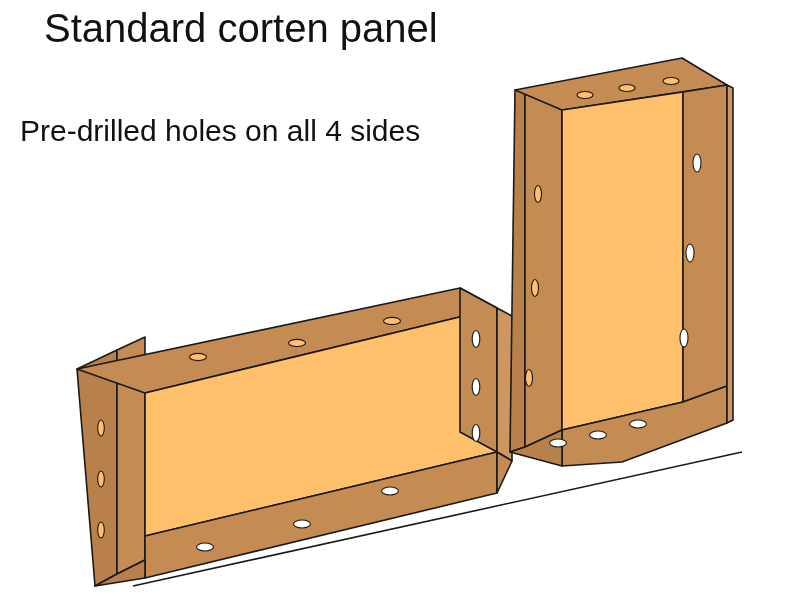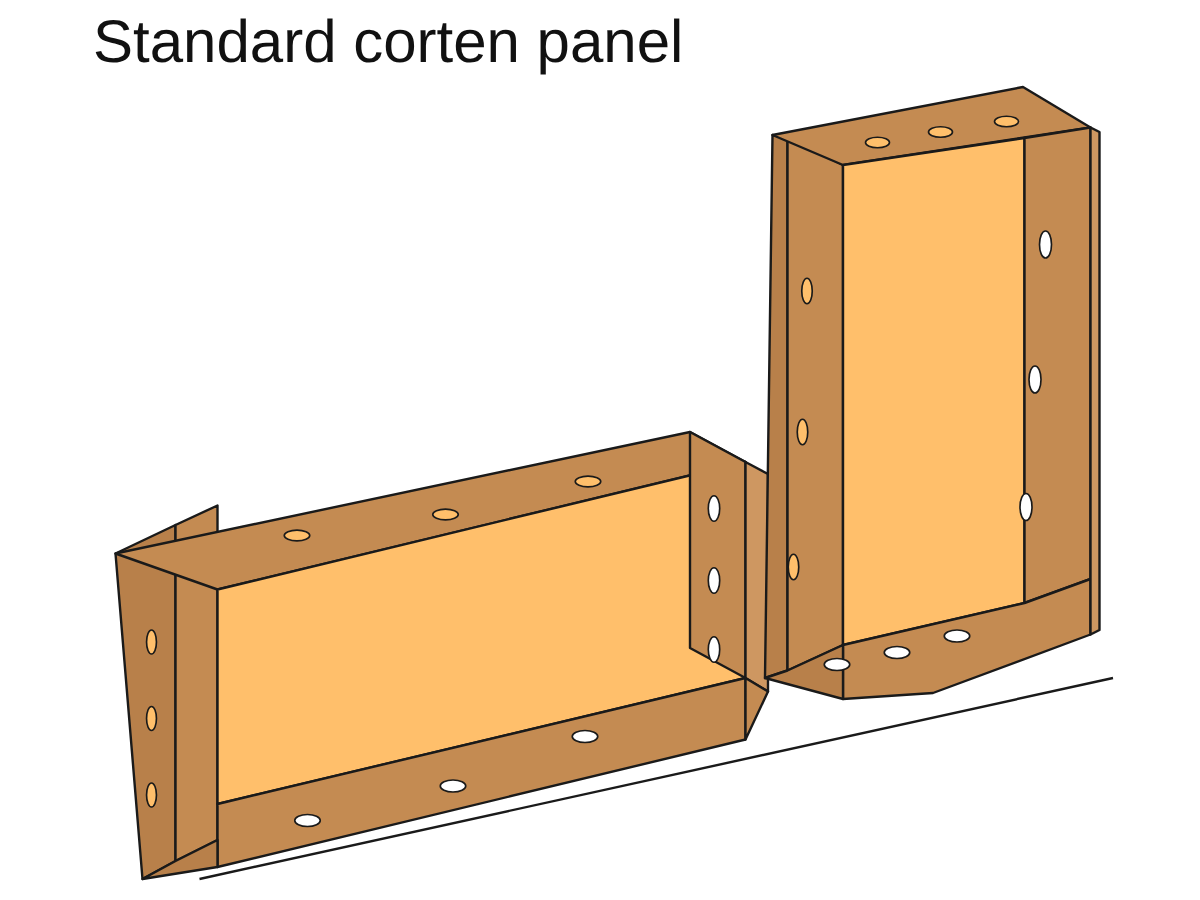--- a/index.html
+++ b/index.html
@@ -23,21 +23,21 @@
     background: #ffffff;
   }
   .txt {
     position: absolute;
     white-space: nowrap;
     color: #111111;
     font-weight: 400;
     letter-spacing: 0px;
   }
   #title-text {
-    left: 62px;
+    left: 44px;
     top: 4px;
     font-size: 40px;
     line-height: 48px;
     text-align: right;
   }
   #subtitle-text {
     left: 20px;
     top: 112px;
     font-size: 30px;
     line-height: 38px;
@@ -55,20 +55,21 @@
     height: 600px;
   }
 </style>
 </head>
 <body>
 
 <div id="slide">
 
   <div class="txt" id="title-text">Standard corten panel</div>
 
+  <div class="txt" id="subtitle-text">Pre-drilled holes on all 4 sides</div>
 
 
   <svg id="art" viewBox="0 0 800 600" xmlns="http://www.w3.org/2000/svg">
 
     <defs>
       <style>
         .ol   { stroke: #1a1a1a; stroke-width: 1.6; stroke-linejoin: round; }
         .olth { stroke: #1a1a1a; stroke-width: 1.3; }
         .face     { fill: #FFBF6B; }
         .flange   { fill: #C48B52; }

